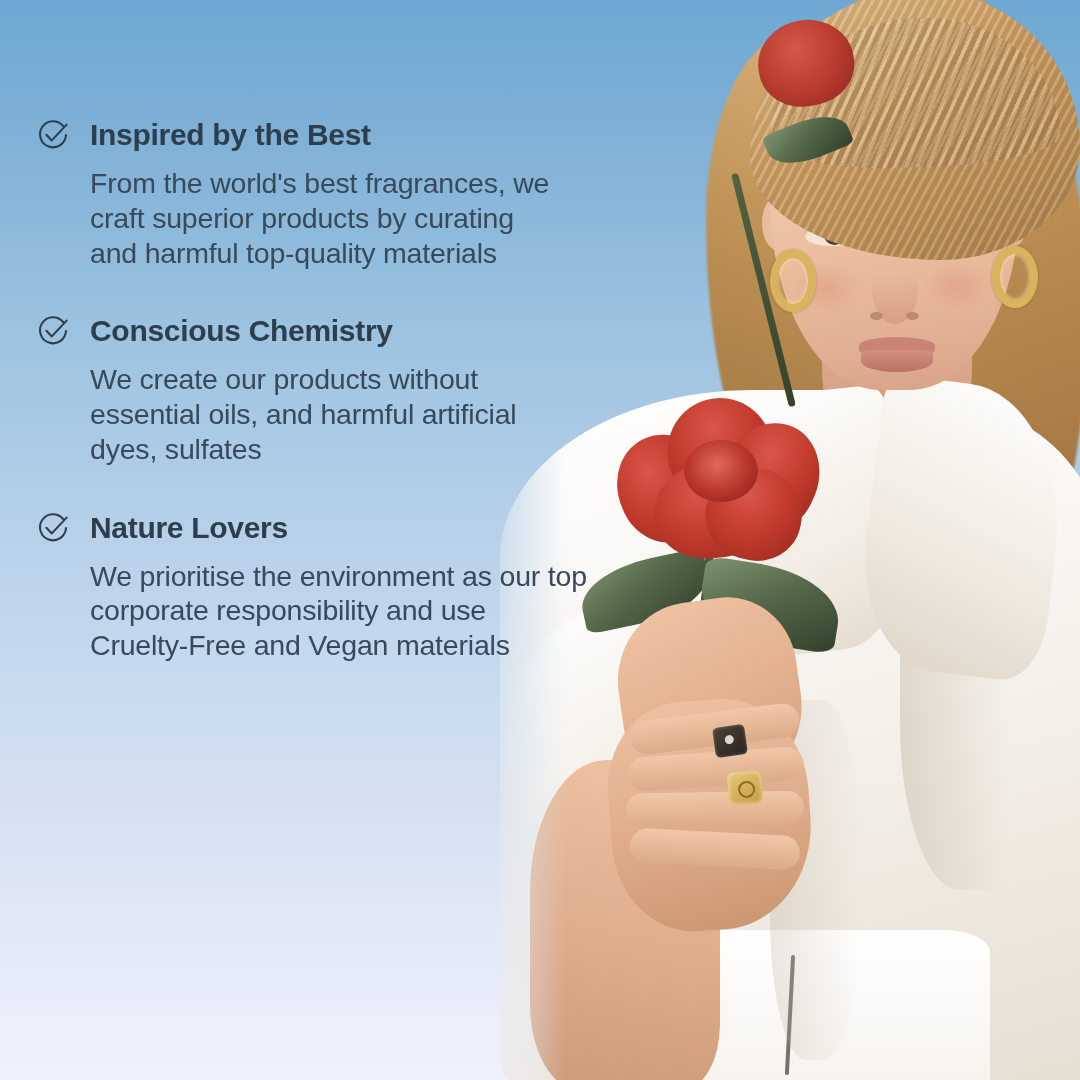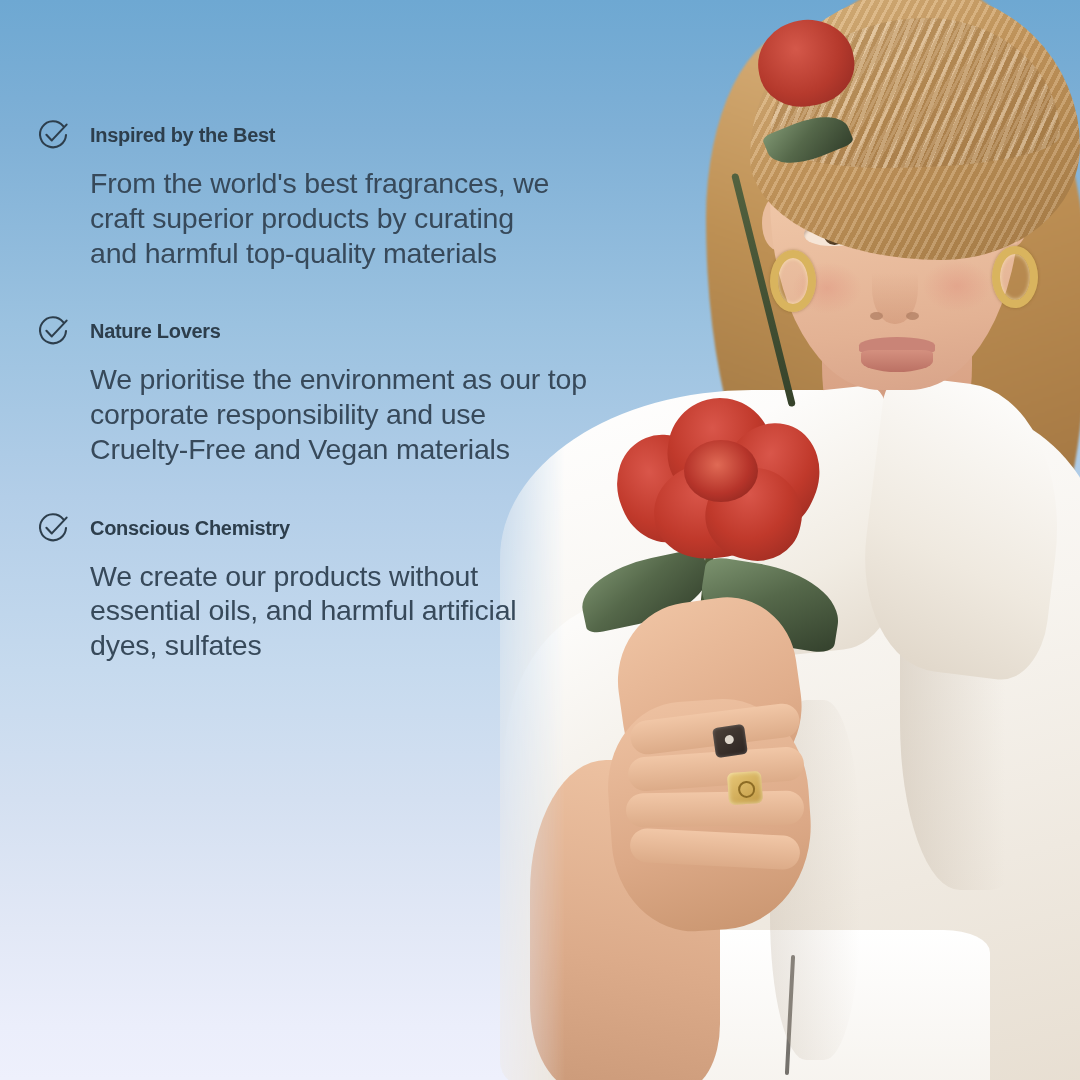--- a/index.html
+++ b/index.html
@@ -313,21 +313,21 @@
     gap: 20px;
     margin-bottom: 14px;
   }
   .check-icon {
     flex: 0 0 auto;
     width: 34px;
     height: 34px;
     display: block;
   }
   .feature-title {
-    font-size: 20px;
+    font-size: 30px;
     font-weight: 700;
     letter-spacing: -0.3px;
     color: #2d3e4c;
     line-height: 1;
     white-space: nowrap;
   }
   .feature-body {
     margin: 0 0 0 54px;
     font-size: 28.5px;
     font-weight: 400;
@@ -441,34 +441,34 @@
 craft superior products by curating
 and harmful top-quality materials</p>
     </div>
 
     <div class="feature">
       <div class="feature-head">
         <svg class="check-icon" viewBox="0 0 34 34" fill="none">
           <path d="M27.2 8.2 A13 13 0 1 0 30 17" stroke="#2d3e4c" stroke-width="2.1" stroke-linecap="round" fill="none"></path>
           <path d="M10.4 16.8 L15.8 22.4 L30.6 6.6" stroke="#2d3e4c" stroke-width="2.1" stroke-linecap="round" stroke-linejoin="round" fill="none"></path>
         </svg>
-        <div class="feature-title">Nature Lovers</div>
-      </div>
-      <p class="feature-body">We prioritise the environment as our top
-corporate responsibility and use
-Cruelty-Free and Vegan materials</p>
+        <div class="feature-title">Conscious Chemistry</div>
+      </div>
+      <p class="feature-body">We create our products without
+essential oils, and harmful artificial
+dyes, sulfates</p>
     </div>
 
     <div class="feature">
       <div class="feature-head">
         <svg class="check-icon" viewBox="0 0 34 34" fill="none">
           <path d="M27.2 8.2 A13 13 0 1 0 30 17" stroke="#2d3e4c" stroke-width="2.1" stroke-linecap="round" fill="none"></path>
           <path d="M10.4 16.8 L15.8 22.4 L30.6 6.6" stroke="#2d3e4c" stroke-width="2.1" stroke-linecap="round" stroke-linejoin="round" fill="none"></path>
         </svg>
-        <div class="feature-title">Conscious Chemistry</div>
-      </div>
-      <p class="feature-body">We create our products without
-essential oils, and harmful artificial
-dyes, sulfates</p>
+        <div class="feature-title">Nature Lovers</div>
+      </div>
+      <p class="feature-body">We prioritise the environment as our top
+corporate responsibility and use
+Cruelty-Free and Vegan materials</p>
     </div>
 
   </div>
 </div>
 
 </body></html>

